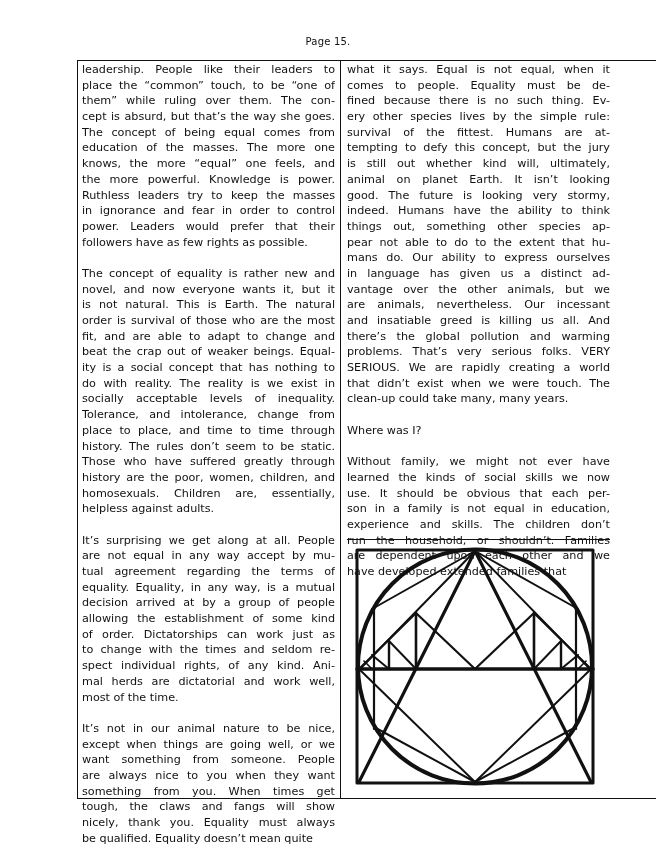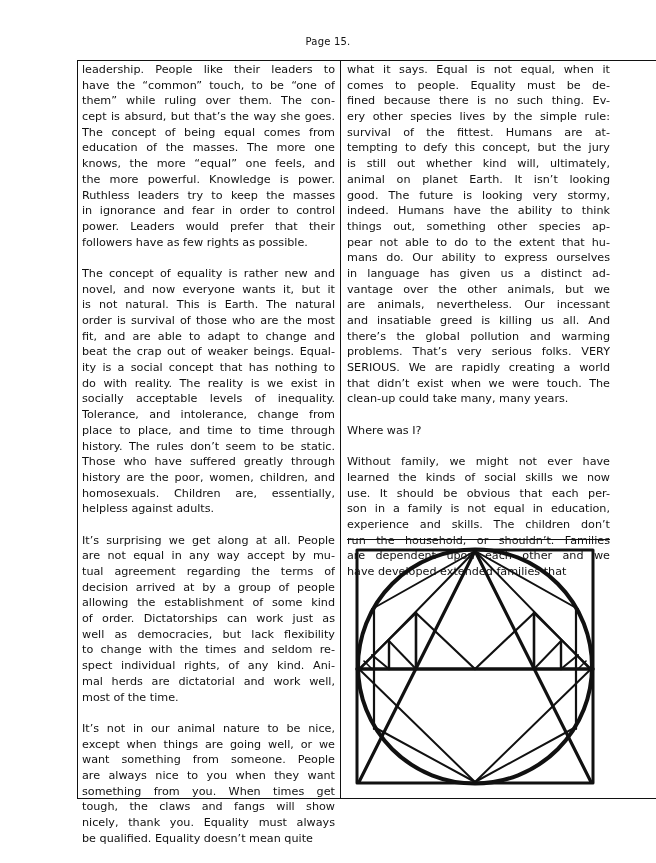--- a/index.html
+++ b/index.html
@@ -21,21 +21,21 @@
 <body>
 
 <div class="page-header">Page 15.</div>
 
 <div class="frame">
   <div class="divider"></div>
 
   <div class="col col-left" id="col-left">
       <div>
         <span class="line">leadership.  People like their leaders to</span>
-        <span class="line">have the “common” touch, to be “one of</span>
+        <span class="line">place the “common” touch, to be “one of</span>
         <span class="line">them” while ruling over them.  The con-</span>
         <span class="line">cept is absurd, but that’s the way she goes.</span>
         <span class="line">The concept of being equal comes from</span>
         <span class="line">education of the masses.  The more one</span>
         <span class="line">knows, the more “equal” one feels, and</span>
         <span class="line">the more powerful.  Knowledge is power.</span>
         <span class="line">Ruthless leaders try to keep the masses</span>
         <span class="line">in ignorance and fear in order to control</span>
         <span class="line">power.  Leaders would prefer that their</span>
         <span class="line last">followers have as few rights as possible.</span>
@@ -57,24 +57,24 @@
         <span class="line">Those who have suffered greatly  through</span>
         <span class="line">history are the poor, women, children, and</span>
         <span class="line">homosexuals.  Children are, essentially,</span>
         <span class="line last">helpless against  adults.</span>
       </div>
       <div class="para-gap"></div>
       <div>
         <span class="line">It’s surprising we get along at all.  People</span>
         <span class="line">are not equal in any way accept by mu-</span>
         <span class="line">tual agreement regarding the terms of</span>
+        <span class="line">equality.  Equality, in any way, is a mutual</span>
         <span class="line">decision arrived at by a group of people</span>
         <span class="line">allowing the establishment of some kind</span>
         <span class="line">of order.  Dictatorships can work just as</span>
-        <span class="line">well  as  democracies, but lack flexibility</span>
         <span class="line">to change with the times and seldom re-</span>
         <span class="line">spect individual  rights, of any kind.  Ani-</span>
         <span class="line">mal herds are dictatorial and work well,</span>
         <span class="line last">most of the time.</span>
       </div>
       <div class="para-gap"></div>
       <div>
         <span class="line">It’s not in our animal nature to be nice,</span>
         <span class="line">except when things are going well, or we</span>
         <span class="line">want something from someone.  People</span>

